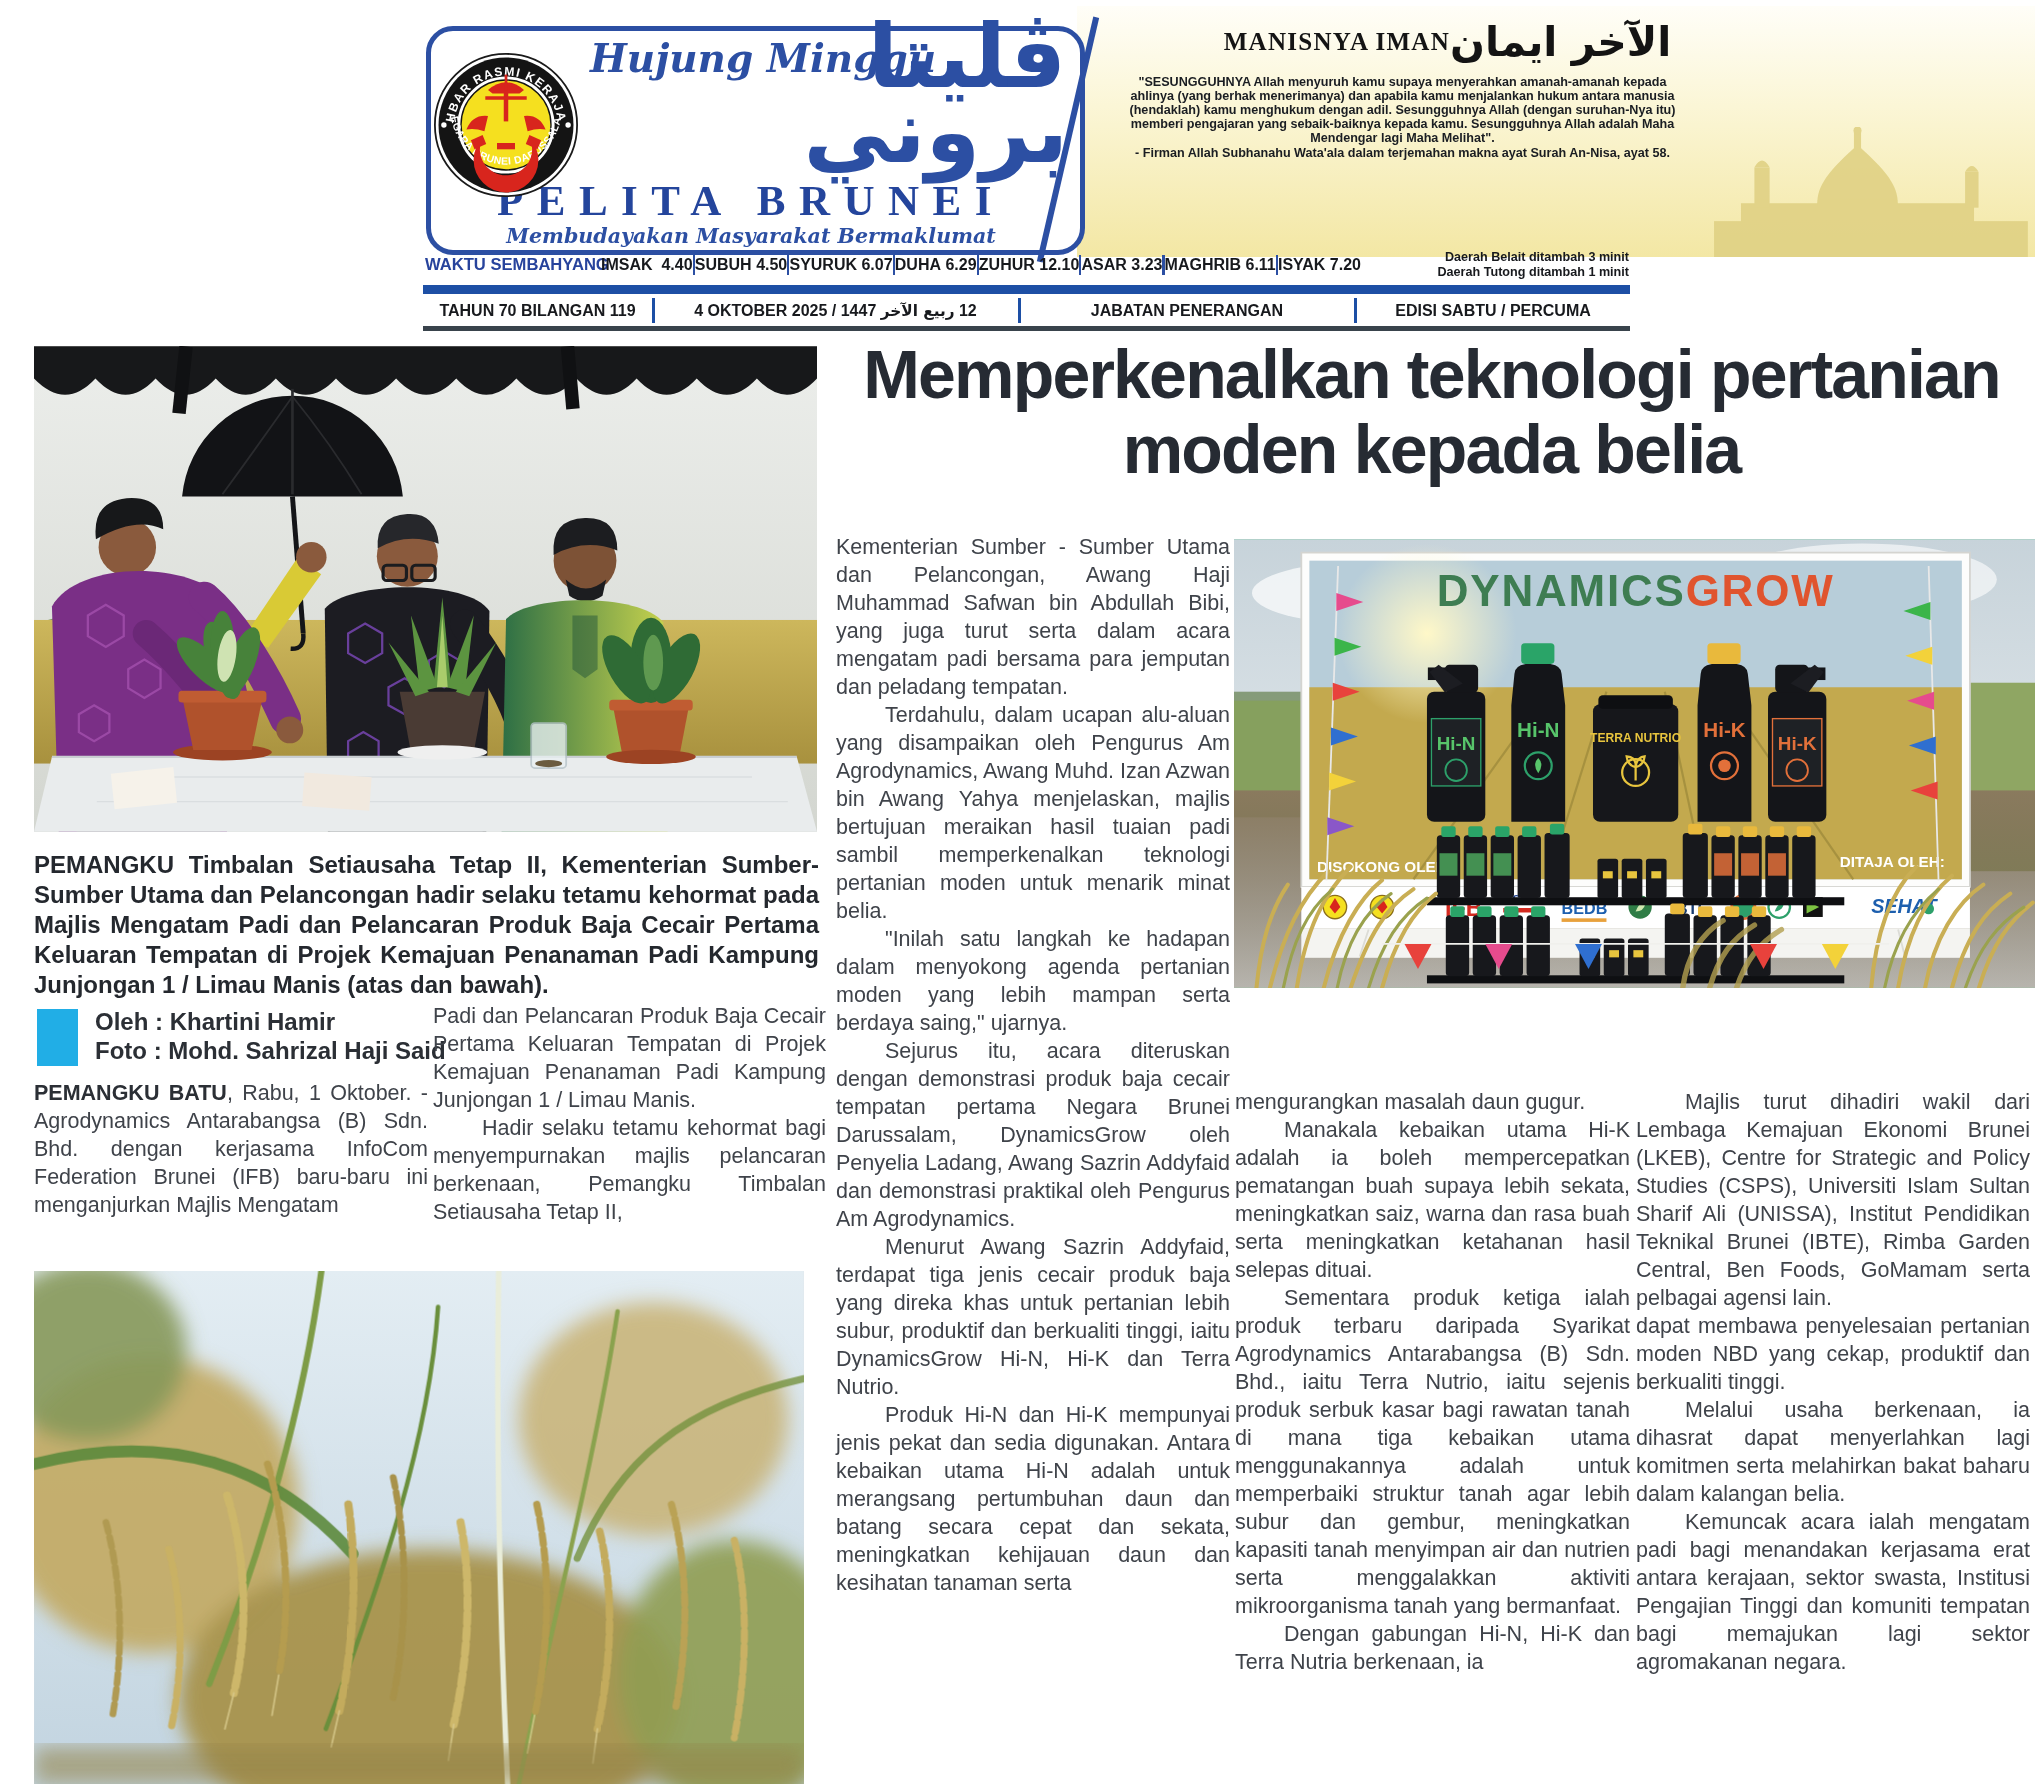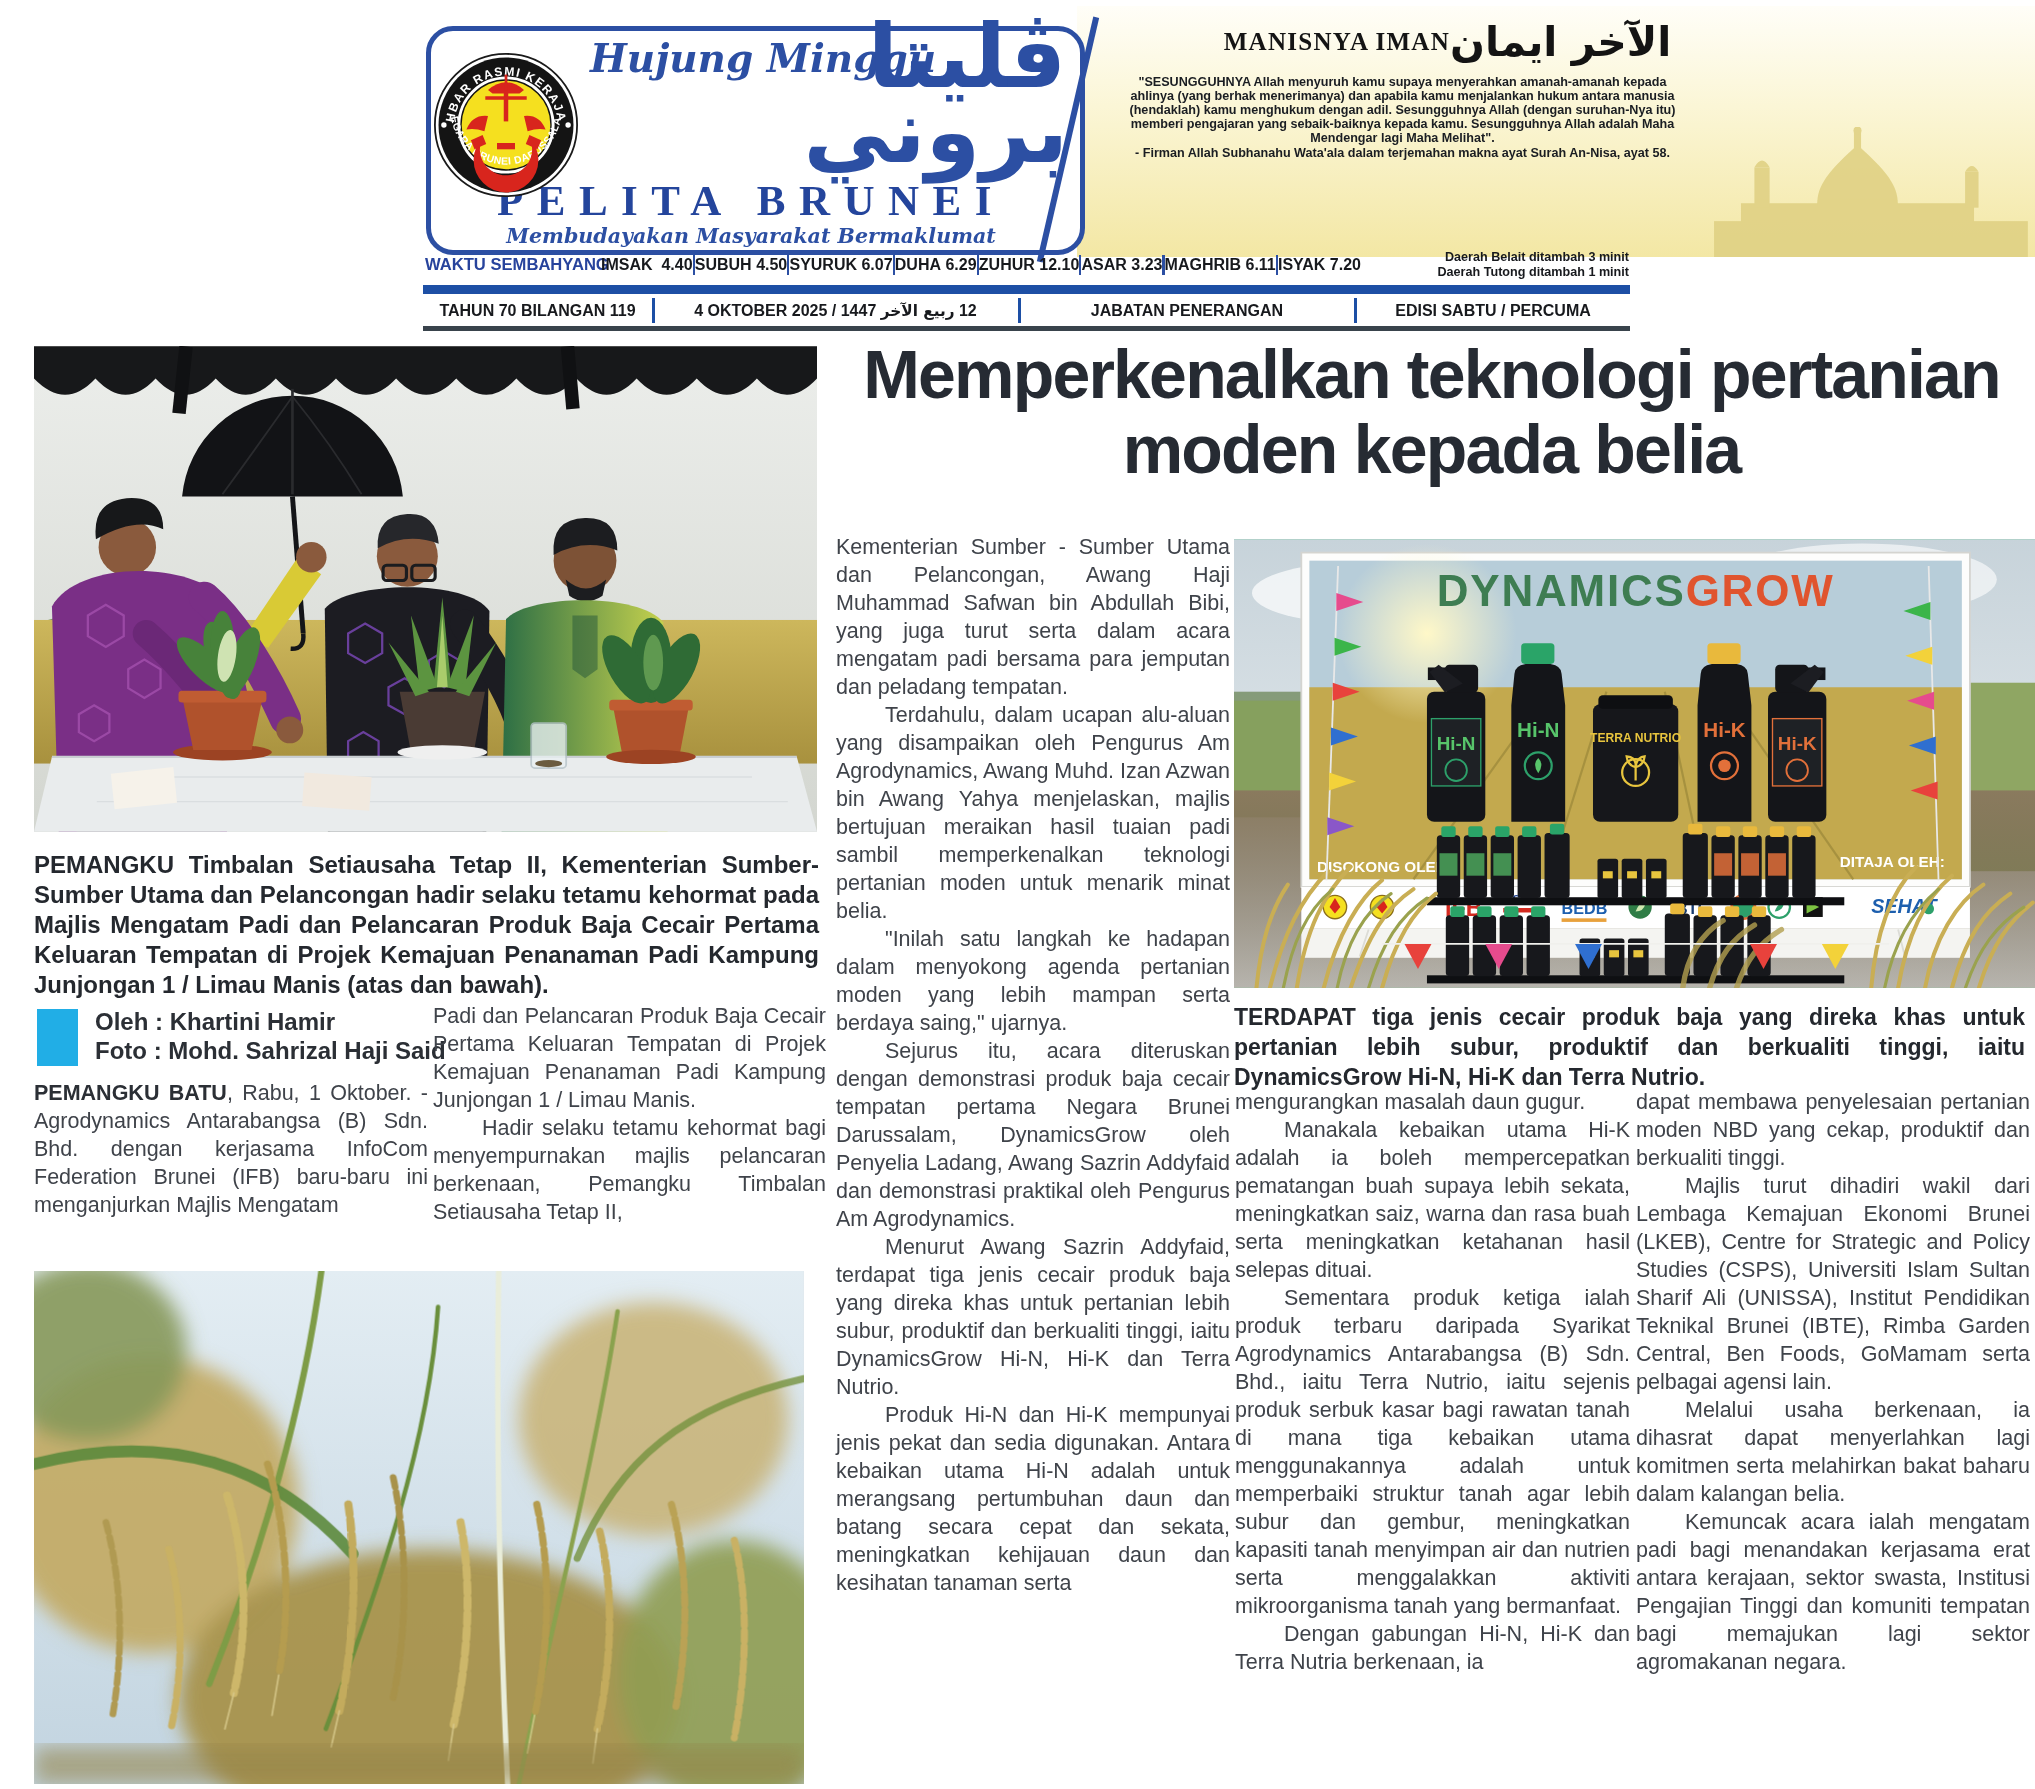--- a/index.html
+++ b/index.html
@@ -601,29 +601,28 @@
         <line x1="330" y1="902" x2="1460" y2="902" stroke="#f0f0ec" stroke-width="4"></line>
         <polygon points="380,902 410,958 440,902" fill="#e8423c"></polygon>
         <polygon points="560,902 590,958 620,902" fill="#e64b8d"></polygon>
         <polygon points="760,902 790,958 820,902" fill="#2f6fd0"></polygon>
         <polygon points="1150,902 1180,958 1210,902" fill="#e8423c"></polygon>
         <polygon points="1310,902 1340,958 1370,902" fill="#f3d23a"></polygon>
       </g>
     </svg>
   </div>
 
-  <div class="abs caption" style="left:1234px;top:1002px;width:791px;font-size:23px;">TERDAPAT tiga jenis cecair produk baja yang direka khas untuk pertanian lebih subur, produktif dan berkualiti tinggi, iaitu DynamicsGrow Hi-N, Hi-K dan Terra Nutrio.</div>
 
   <div class="abs col" style="left:1235px;top:1088px;width:395px;">
       <p class="bp cont">mengurangkan masalah daun gugur.</p>
       <p class="bp">Manakala kebaikan utama Hi-K adalah ia boleh mempercepatkan pematangan buah supaya lebih sekata, meningkatkan saiz, warna dan rasa buah serta meningkatkan ketahanan hasil selepas dituai.</p>
       <p class="bp">Sementara produk ketiga ialah produk terbaru daripada Syarikat Agrodynamics Antarabangsa (B) Sdn. Bhd., iaitu Terra Nutrio, iaitu sejenis produk serbuk kasar bagi rawatan tanah di mana tiga kebaikan utama menggunakannya adalah untuk memperbaiki struktur tanah agar lebih subur dan gembur, meningkatkan kapasiti tanah menyimpan air dan nutrien serta menggalakkan aktiviti mikroorganisma tanah yang bermanfaat.</p>
       <p class="bp">Dengan gabungan Hi-N, Hi-K dan Terra Nutria berkenaan, ia</p>
     </div>
   <div class="abs col" style="left:1636px;top:1088px;width:394px;">
+      <p class="bp">Majlis turut dihadiri wakil dari Lembaga Kemajuan Ekonomi Brunei (LKEB), Centre for Strategic and Policy Studies (CSPS), Universiti Islam Sultan Sharif Ali (UNISSA), Institut Pendidikan Teknikal Brunei (IBTE), Rimba Garden Central, Ben Foods, GoMamam serta pelbagai agensi lain.</p>
       <p class="bp cont">dapat membawa penyelesaian pertanian moden NBD yang cekap, produktif dan berkualiti tinggi.</p>
-      <p class="bp">Majlis turut dihadiri wakil dari Lembaga Kemajuan Ekonomi Brunei (LKEB), Centre for Strategic and Policy Studies (CSPS), Universiti Islam Sultan Sharif Ali (UNISSA), Institut Pendidikan Teknikal Brunei (IBTE), Rimba Garden Central, Ben Foods, GoMamam serta pelbagai agensi lain.</p>
       <p class="bp">Melalui usaha berkenaan, ia dihasrat dapat menyerlahkan lagi komitmen serta melahirkan bakat baharu dalam kalangan belia.</p>
       <p class="bp">Kemuncak acara ialah mengatam padi bagi menandakan kerjasama erat antara kerajaan, sektor swasta, Institusi Pengajian Tinggi dan komuniti tempatan bagi memajukan lagi sektor agromakanan negara.</p>
     </div>
 
 </div>
 
 
 </body></html>

